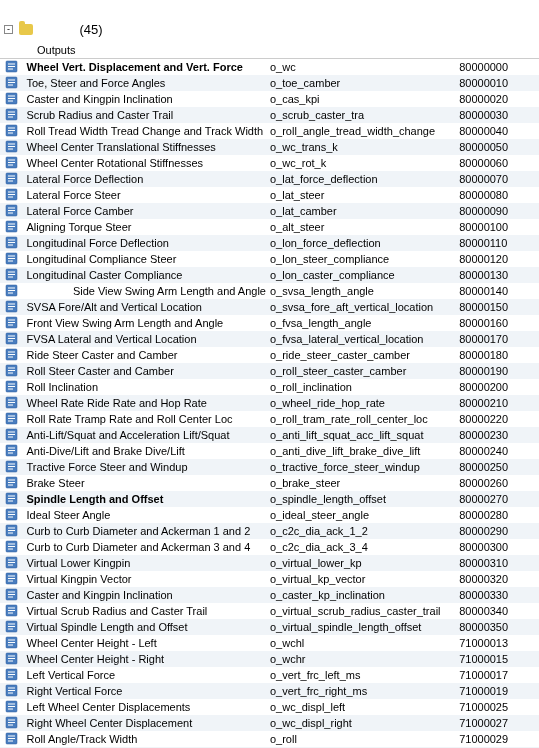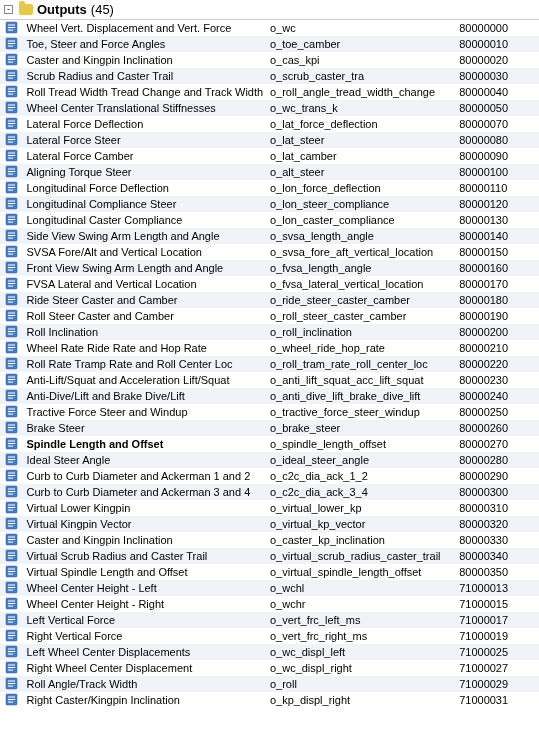--- a/index.html
+++ b/index.html
@@ -30,23 +30,24 @@
       content: '';
       position: absolute;
       top: -3px;
       left: 0;
       width: 6px;
       height: 3px;
       background: #e8c84a;
       border-radius: 2px 2px 0 0;
     }
     .header-title {
-      font-weight: bold;
-      font-size: 13px;
+      font-weight: normal;
+      font-size: 11px;
       color: #000;
+      margin-top: 42px;
     }
     .header-count {
       color: #000;
       font-size: 13px;
     }
     .table-container {
       overflow-y: auto;
       height: 720px;
     }
     table {
@@ -109,21 +110,21 @@
       <col class="col-id">
     </colgroup>
     <tbody id="table-body">
     <tr>
           <td class="icon-cell"><svg width="13" height="13" viewBox="0 0 13 13">
     <rect x="1" y="1" width="11" height="11" rx="1" fill="#4a7ebf" stroke="#2a5a9f" stroke-width="0.5"></rect>
     <line x1="3" y1="4" x2="10" y2="4" stroke="#fff" stroke-width="1"></line>
     <line x1="3" y1="6.5" x2="10" y2="6.5" stroke="#fff" stroke-width="1"></line>
     <line x1="3" y1="9" x2="8" y2="9" stroke="#fff" stroke-width="1"></line>
   </svg></td>
-          <td style="padding-left: 4px;">Wheel Vert. Displacement and Vert. Force</td>
+          <td style="padding-left: 4px; font-weight: bold;">Wheel Vert. Displacement and Vert. Force</td>
           <td>o_wc</td>
           <td>80000000</td>
         </tr>
         <tr>
           <td class="icon-cell"><svg width="13" height="13" viewBox="0 0 13 13">
     <rect x="1" y="1" width="11" height="11" rx="1" fill="#4a7ebf" stroke="#2a5a9f" stroke-width="0.5"></rect>
     <line x1="3" y1="4" x2="10" y2="4" stroke="#fff" stroke-width="1"></line>
     <line x1="3" y1="6.5" x2="10" y2="6.5" stroke="#fff" stroke-width="1"></line>
     <line x1="3" y1="9" x2="8" y2="9" stroke="#fff" stroke-width="1"></line>
   </svg></td>
@@ -175,20 +176,31 @@
           <td>o_wc_trans_k</td>
           <td>80000050</td>
         </tr>
         <tr>
           <td class="icon-cell"><svg width="13" height="13" viewBox="0 0 13 13">
     <rect x="1" y="1" width="11" height="11" rx="1" fill="#4a7ebf" stroke="#2a5a9f" stroke-width="0.5"></rect>
     <line x1="3" y1="4" x2="10" y2="4" stroke="#fff" stroke-width="1"></line>
     <line x1="3" y1="6.5" x2="10" y2="6.5" stroke="#fff" stroke-width="1"></line>
     <line x1="3" y1="9" x2="8" y2="9" stroke="#fff" stroke-width="1"></line>
   </svg></td>
+          <td style="padding-left: 4px;">Wheel Center Rotational Stiffnesses</td>
+          <td>o_wc_rot_k</td>
+          <td>80000060</td>
+        </tr>
+        <tr>
+          <td class="icon-cell"><svg width="13" height="13" viewBox="0 0 13 13">
+    <rect x="1" y="1" width="11" height="11" rx="1" fill="#4a7ebf" stroke="#2a5a9f" stroke-width="0.5"></rect>
+    <line x1="3" y1="4" x2="10" y2="4" stroke="#fff" stroke-width="1"></line>
+    <line x1="3" y1="6.5" x2="10" y2="6.5" stroke="#fff" stroke-width="1"></line>
+    <line x1="3" y1="9" x2="8" y2="9" stroke="#fff" stroke-width="1"></line>
+  </svg></td>
           <td style="padding-left: 4px;">Lateral Force Deflection</td>
           <td>o_lat_force_deflection</td>
           <td>80000070</td>
         </tr>
         <tr>
           <td class="icon-cell"><svg width="13" height="13" viewBox="0 0 13 13">
     <rect x="1" y="1" width="11" height="11" rx="1" fill="#4a7ebf" stroke="#2a5a9f" stroke-width="0.5"></rect>
     <line x1="3" y1="4" x2="10" y2="4" stroke="#fff" stroke-width="1"></line>
     <line x1="3" y1="6.5" x2="10" y2="6.5" stroke="#fff" stroke-width="1"></line>
     <line x1="3" y1="9" x2="8" y2="9" stroke="#fff" stroke-width="1"></line>
@@ -252,21 +264,21 @@
           <td>o_lon_caster_compliance</td>
           <td>80000130</td>
         </tr>
         <tr>
           <td class="icon-cell"><svg width="13" height="13" viewBox="0 0 13 13">
     <rect x="1" y="1" width="11" height="11" rx="1" fill="#4a7ebf" stroke="#2a5a9f" stroke-width="0.5"></rect>
     <line x1="3" y1="4" x2="10" y2="4" stroke="#fff" stroke-width="1"></line>
     <line x1="3" y1="6.5" x2="10" y2="6.5" stroke="#fff" stroke-width="1"></line>
     <line x1="3" y1="9" x2="8" y2="9" stroke="#fff" stroke-width="1"></line>
   </svg></td>
-          <td style="padding-left: 4px;">Side View Swing Arm Length and Angle</td>
+          <td style="padding-left: 4px; text-align: right;">Side View Swing Arm Length and Angle</td>
           <td>o_svsa_length_angle</td>
           <td>80000140</td>
         </tr>
         <tr>
           <td class="icon-cell"><svg width="13" height="13" viewBox="0 0 13 13">
     <rect x="1" y="1" width="11" height="11" rx="1" fill="#4a7ebf" stroke="#2a5a9f" stroke-width="0.5"></rect>
     <line x1="3" y1="4" x2="10" y2="4" stroke="#fff" stroke-width="1"></line>
     <line x1="3" y1="6.5" x2="10" y2="6.5" stroke="#fff" stroke-width="1"></line>
     <line x1="3" y1="9" x2="8" y2="9" stroke="#fff" stroke-width="1"></line>
   </svg></td>

